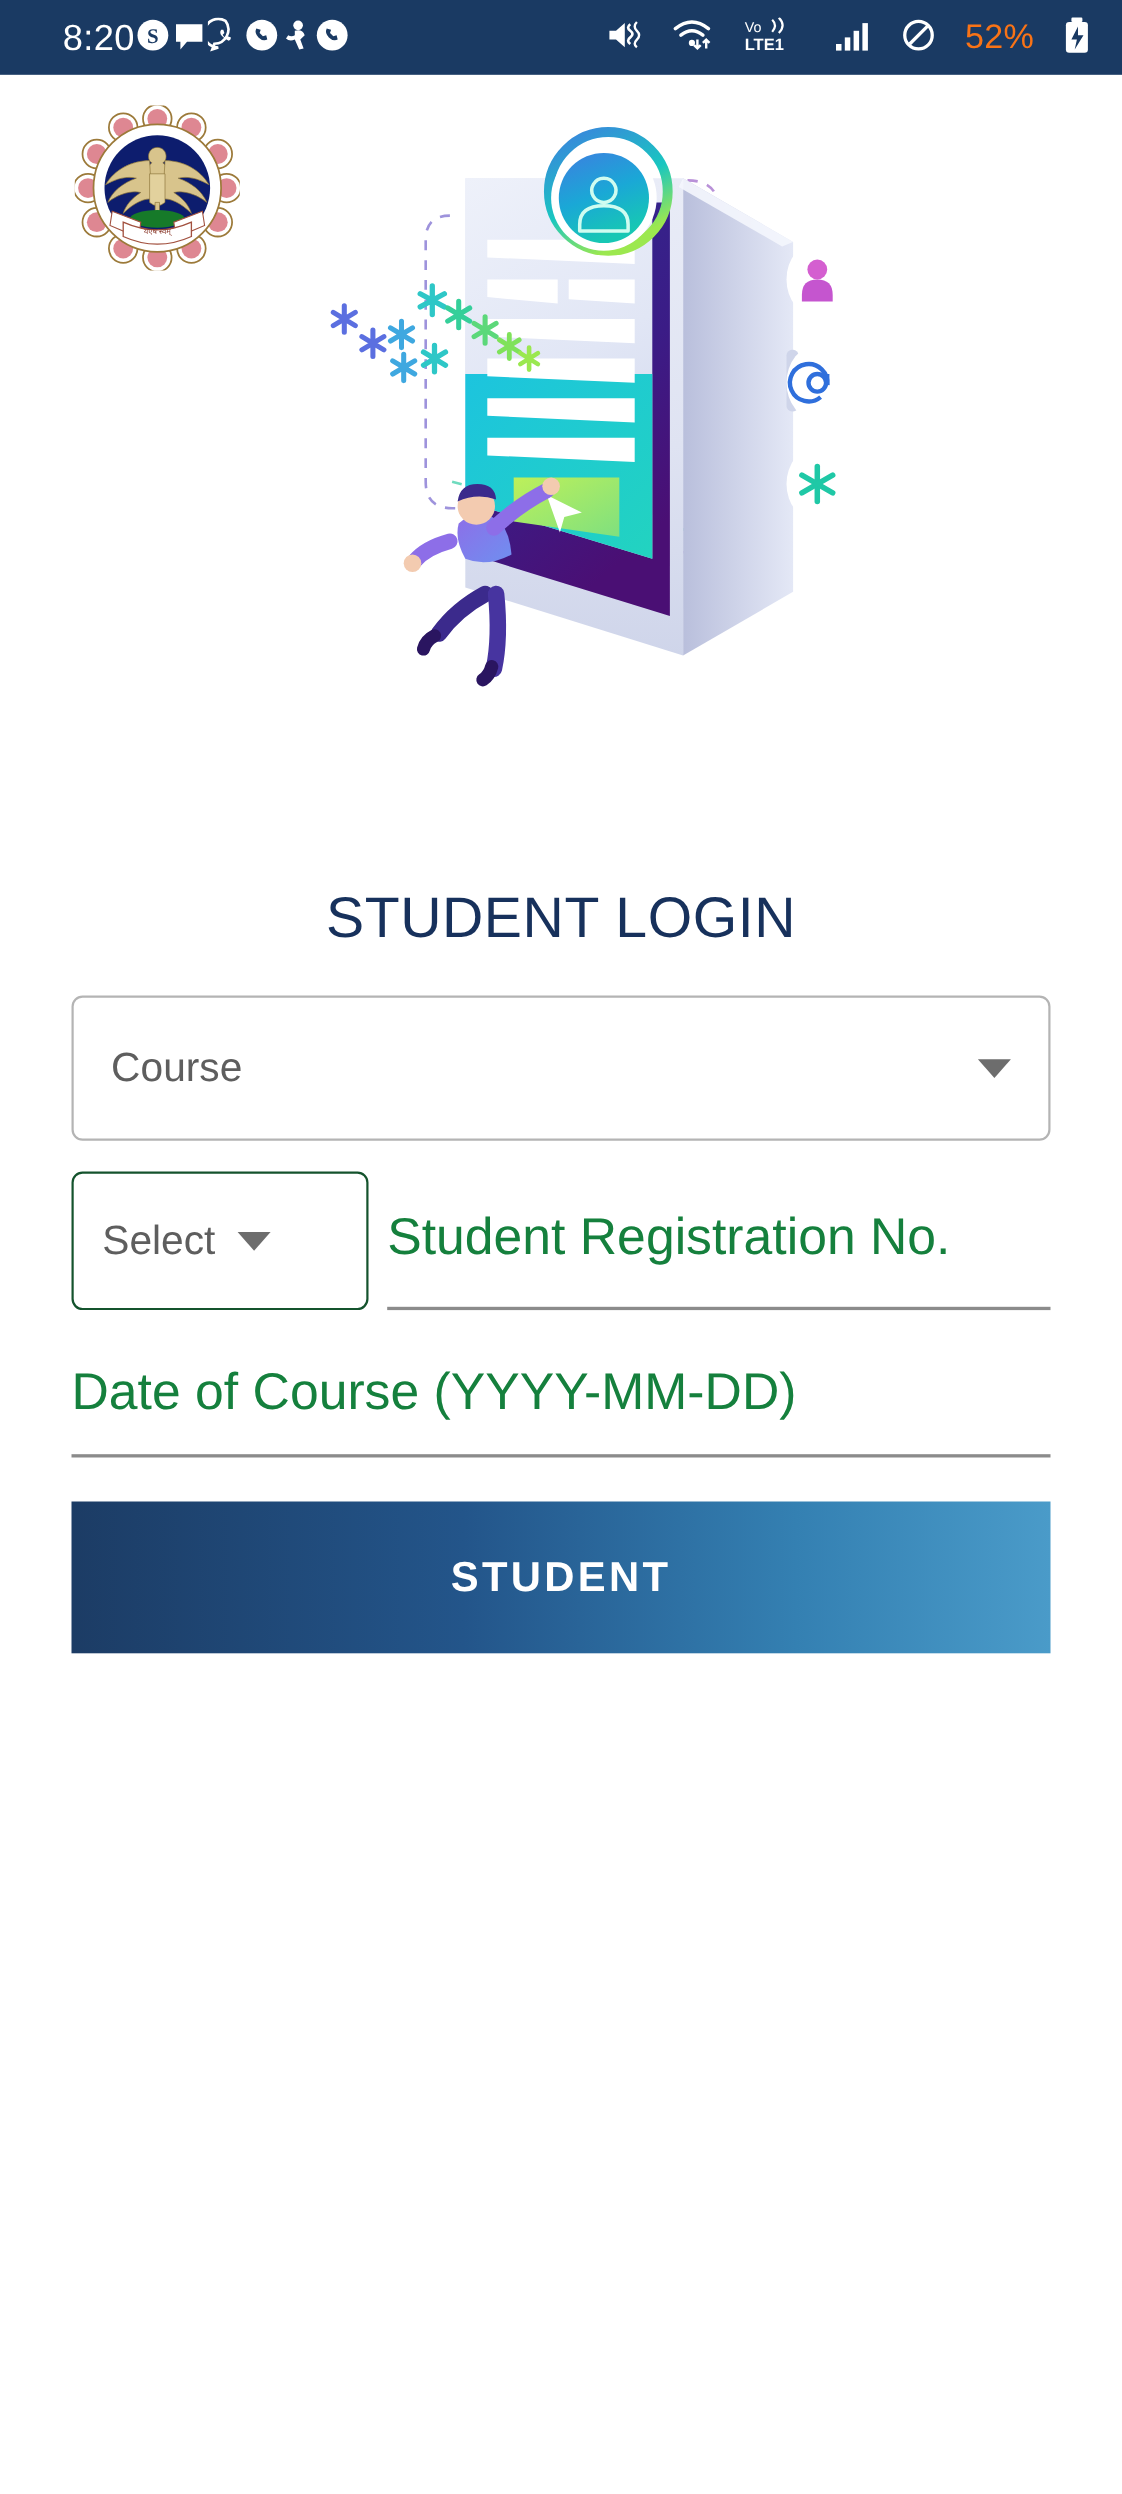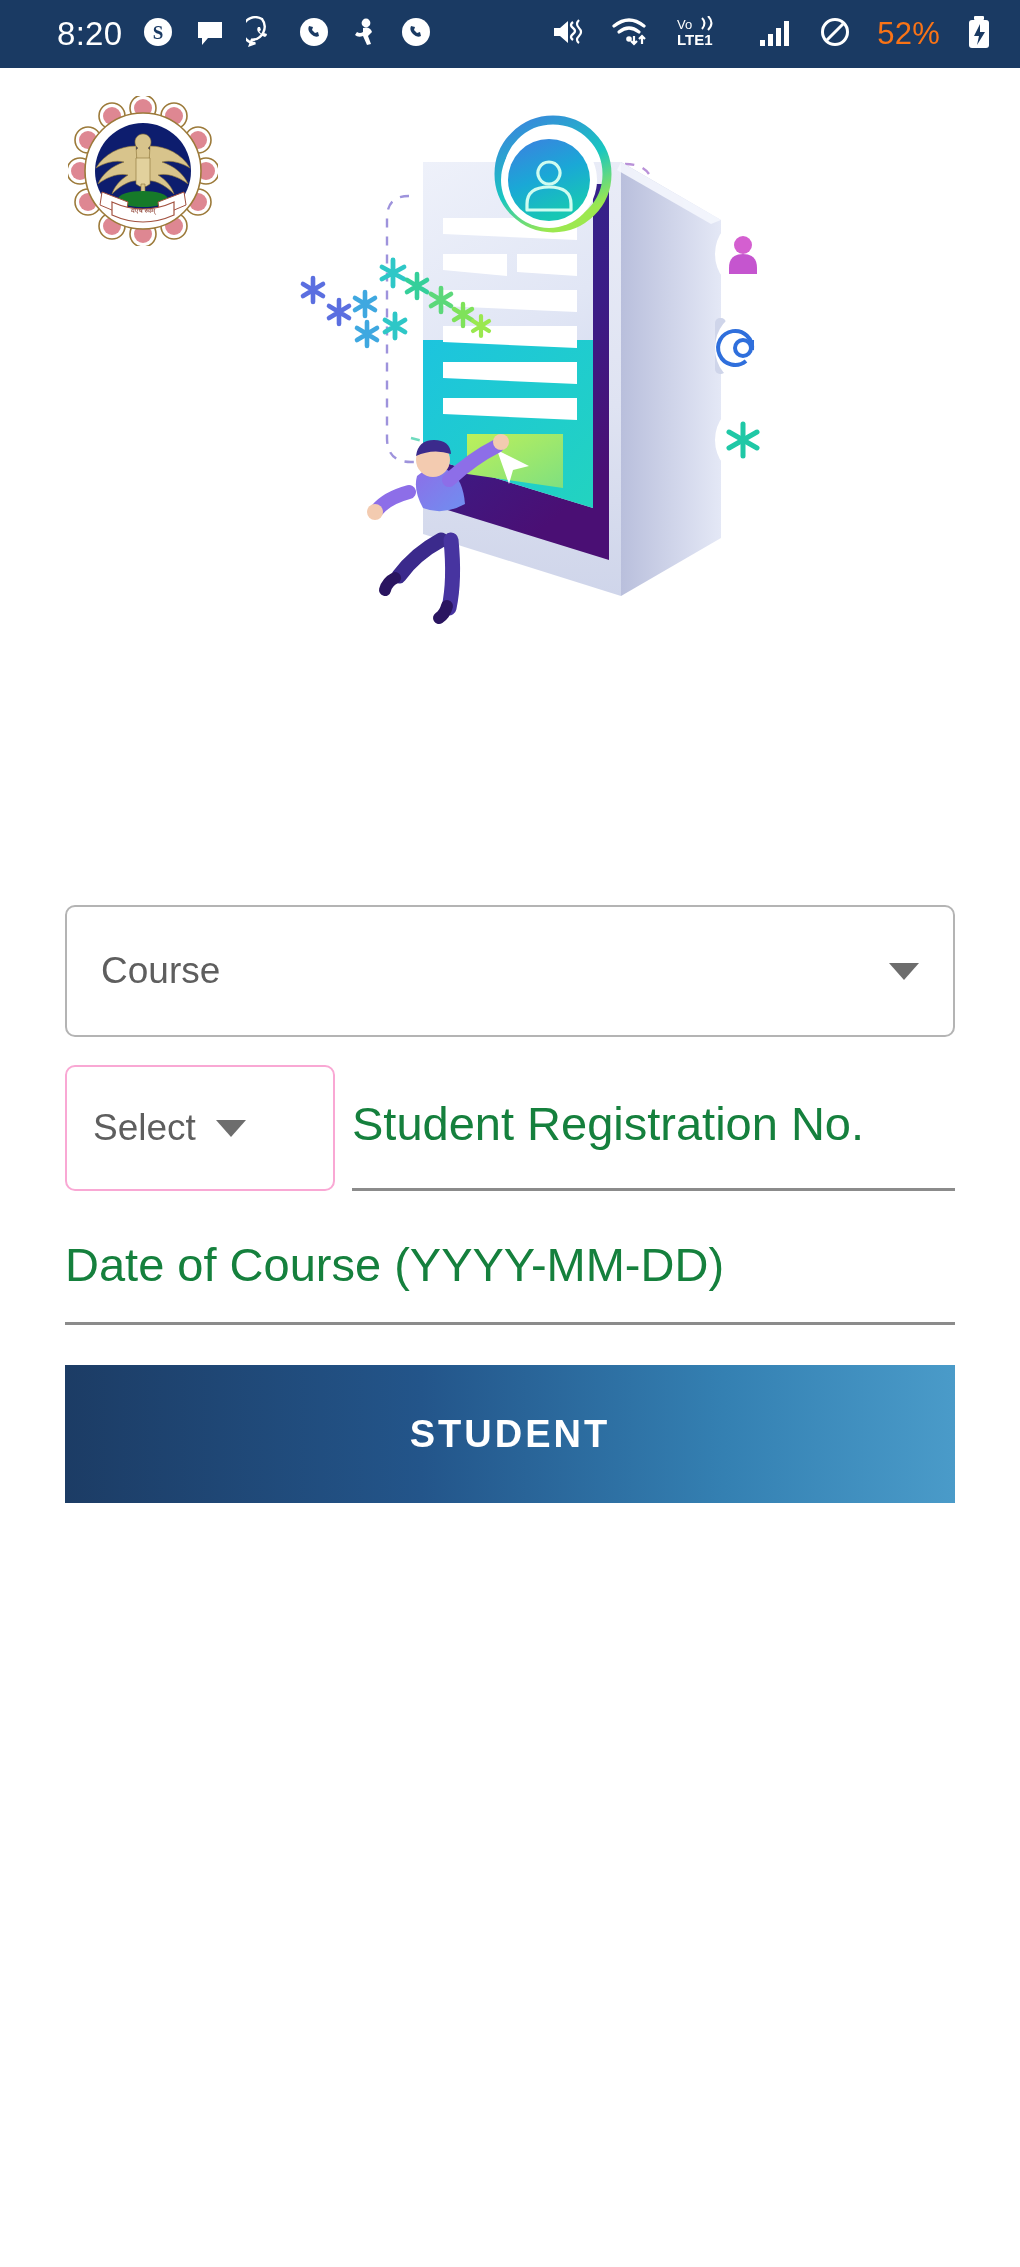--- a/index.html
+++ b/index.html
@@ -28,21 +28,21 @@
     width:1020px;
     height:68px;
     background:#1a3a63;
     display:flex;
     align-items:center;
     z-index:40;
   }
   .status-left {
     display:flex;
     align-items:center;
-    gap:20px;
+    gap:1px;
     padding-left:57px;
   }
   .status-clock {
     color:#ffffff;
     font-size:33px;
     letter-spacing:0.3px;
     font-family:"Liberation Sans", sans-serif;
   }
   .status-right {
     margin-left:auto;
@@ -148,21 +148,21 @@
   
   .row-2 {
     display:flex;
     align-items:flex-start;
     margin-top:28px;
   }
   .box-select-sm {
     position:relative;
     width:270px;
     height:126px;
-    border:2px solid #f9a8d4;
+    border:2px solid #14532d;
     border-radius:10px;
     background:#ffffff;
     display:flex;
     align-items:center;
     padding:0 26px;
     cursor:pointer;
     flex:0 0 auto;
   }
   .box-select-sm .sel-label {
     font-size:37px;
@@ -538,20 +538,21 @@
       <span class="sb-ico">
         <svg width="26" height="34" viewBox="0 0 26 34">
           <rect x="8" y="1" width="10" height="4" rx="1" fill="#fff"></rect>
           <rect x="3" y="5" width="20" height="28" rx="3" fill="#fff"></rect>
           <path d="M14 9 L8 21 h5 l-2 9 l8 -13 h-5 z" fill="#1a3a63"></path>
         </svg>
       </span>
     </div>
   </div>
 
+  <div class="page-title">STUDENT LOGIN</div>
 
   <div class="form-area">
 
     <div class="box-select">
       <span class="sel-label">Course</span>
       <span class="caret"></span>
     </div>
 
     <div class="row-2">
       <div class="box-select-sm">

